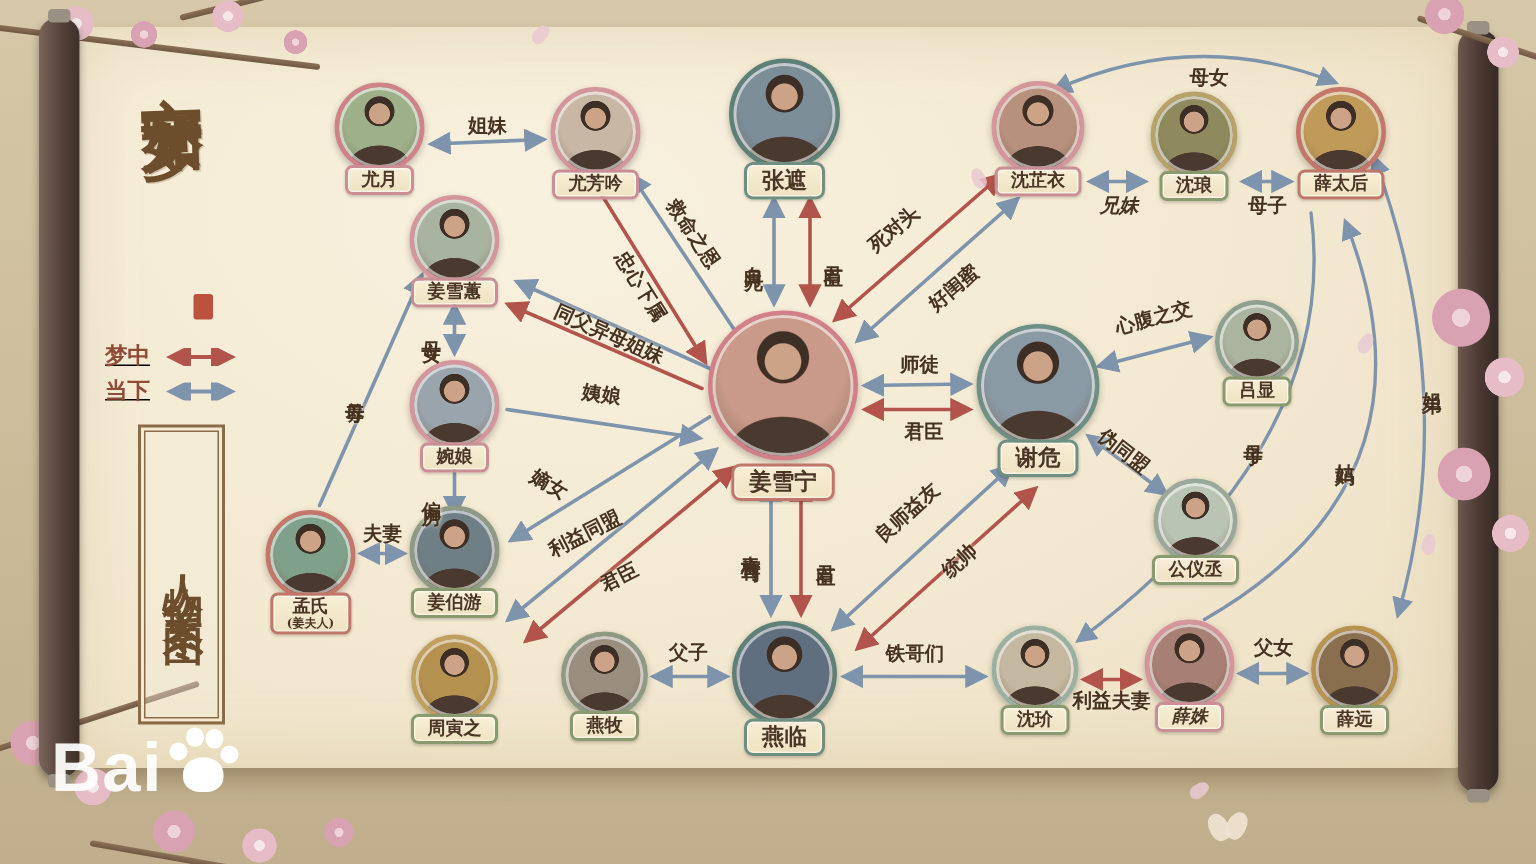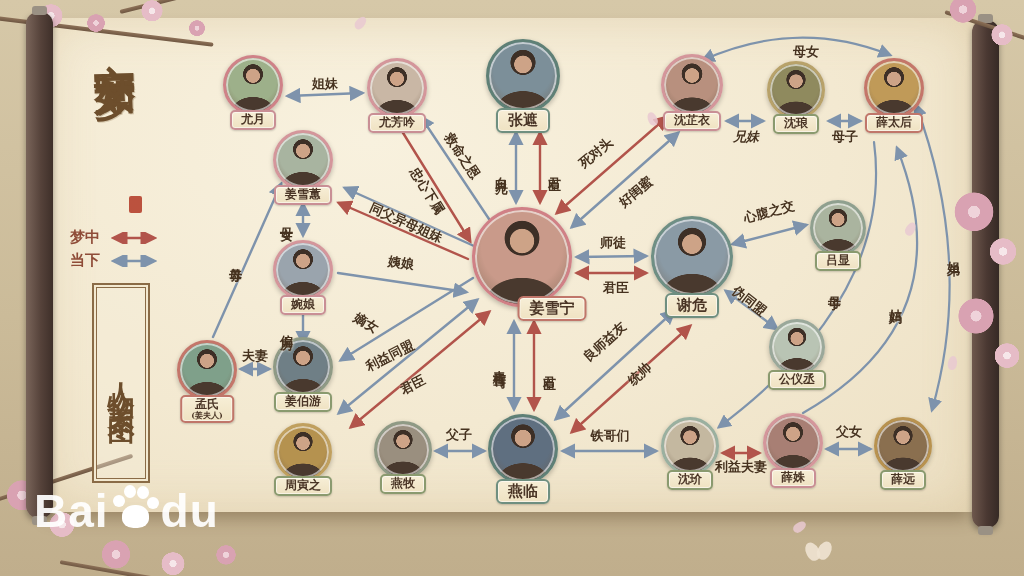--- a/index.html
+++ b/index.html
@@ -15,21 +15,21 @@
        box-shadow:0 3px 6px rgba(0,0,0,.35);}
   .rod::before,.rod::after{content:"";position:absolute;left:6px;width:15px;height:9px;background:#9a9184;border-radius:3px;}
   .rod::before{top:-6px}.rod::after{bottom:-7px}
   .rod-left{left:26px;top:12px;height:506px;}
   .rod-right{left:972px;top:20px;height:508px;background:linear-gradient(90deg,#6e584d,#4a3832 55%,#362a25);}
   
   #main-title{position:absolute;left:88px;top:30px;height:195px;writing-mode:vertical-rl;z-index:6;
               font:700 42px "DejaVu Serif",serif;color:#6d4e2c;letter-spacing:5px;transform:rotate(-2deg);
               text-shadow:1px 1px 0 rgba(120,90,50,.25);}
   #title-seal{position:absolute;left:129px;top:196px;width:13px;height:17px;background:#b5402e;border-radius:2px;z-index:6;opacity:.9;}
-  #legend{position:absolute;left:70px;top:228px;z-index:6;display:flex;flex-direction:column;gap:4px;}
+  #legend{position:absolute;left:70px;top:228px;z-index:6;display:flex;flex-direction:column;gap:4px;text-decoration:underline;}
   .legend-row{display:flex;align-items:center;gap:6px;}
   .legend-label{font:700 15px "DejaVu Serif",serif;color:#8f4c38;}
   #side-box{position:absolute;left:92px;top:283px;width:54px;height:196px;z-index:6;
             border:2px solid #8a6b46;background:rgba(246,238,218,.4);
             box-shadow:inset 0 0 0 2px #f3e9d0,inset 0 0 0 3px #8a6b46;
             display:flex;align-items:center;justify-content:center;writing-mode:vertical-rl;
             font:700 27px "DejaVu Serif",serif;color:#6d4e2c;letter-spacing:9px;}
   
   #edges{position:absolute;left:0;top:0;z-index:4;pointer-events:none;}
   #nodes,#labels{position:absolute;left:0;top:0;width:100%;height:100%;z-index:5;pointer-events:none;}
@@ -205,21 +205,21 @@
         <div class="photo" style="border-color: rgb(212, 150, 155); background: radial-gradient(circle at 50% 33%, rgb(205, 163, 135) 0px, rgb(205, 163, 135) 15%, rgba(0, 0, 0, 0) 16%), radial-gradient(circle at 50% 30%, rgb(61, 47, 38) 0px, rgb(61, 47, 38) 21%, rgba(0, 0, 0, 0) 22%), radial-gradient(64% 42% at 50% 97%, rgb(73, 57, 46) 0px, rgb(73, 57, 46) 58%, rgba(0, 0, 0, 0) 60%), radial-gradient(circle at 50% 40%, rgb(168, 180, 160) 0px, rgb(168, 180, 160) 55%, rgb(110, 91, 71) 120%);"></div>
       </div>
       <div class="plate" style="left: 303px; top: 185px; border-color: rgb(201, 143, 149);"><span>姜雪蕙</span></div>
       <div class="char" style="left: 273px; top: 240px; width: 60px; height: 60px;">
         <div class="photo" style="border-color: rgb(212, 150, 155); background: radial-gradient(circle at 50% 33%, rgb(205, 163, 135) 0px, rgb(205, 163, 135) 15%, rgba(0, 0, 0, 0) 16%), radial-gradient(circle at 50% 30%, rgb(61, 47, 38) 0px, rgb(61, 47, 38) 21%, rgba(0, 0, 0, 0) 22%), radial-gradient(64% 42% at 50% 97%, rgb(73, 57, 46) 0px, rgb(73, 57, 46) 58%, rgba(0, 0, 0, 0) 60%), radial-gradient(circle at 50% 40%, rgb(154, 164, 173) 0px, rgb(154, 164, 173) 55%, rgb(110, 91, 71) 120%);"></div>
       </div>
       <div class="plate" style="left: 303px; top: 295px; border-color: rgb(201, 143, 149);"><span>婉娘</span></div>
       <div class="char" style="left: 472px; top: 207px; width: 100px; height: 100px;">
         <div class="photo" style="border-color: rgb(208, 128, 134); background: radial-gradient(circle at 50% 33%, rgb(205, 163, 135) 0px, rgb(205, 163, 135) 15%, rgba(0, 0, 0, 0) 16%), radial-gradient(circle at 50% 30%, rgb(61, 47, 38) 0px, rgb(61, 47, 38) 21%, rgba(0, 0, 0, 0) 22%), radial-gradient(64% 42% at 50% 97%, rgb(73, 57, 46) 0px, rgb(73, 57, 46) 58%, rgba(0, 0, 0, 0) 60%), radial-gradient(circle at 50% 40%, rgb(201, 154, 138) 0px, rgb(201, 154, 138) 55%, rgb(110, 91, 71) 120%);"></div>
       </div>
-      <div class="plate big" style="left: 522px; top: 296px; border-color: rgb(192, 118, 106); margin-left: 30px;"><span>姜雪宁</span></div>
+      <div class="plate big" style="left: 522px; top: 309px; border-color: rgb(192, 118, 106);"><span>姜雪宁</span></div>
       <div class="char" style="left: 651px; top: 216px; width: 82px; height: 82px;">
         <div class="photo" style="border-color: rgb(111, 143, 132); background: radial-gradient(circle at 50% 33%, rgb(205, 163, 135) 0px, rgb(205, 163, 135) 15%, rgba(0, 0, 0, 0) 16%), radial-gradient(circle at 50% 30%, rgb(61, 47, 38) 0px, rgb(61, 47, 38) 21%, rgba(0, 0, 0, 0) 22%), radial-gradient(64% 42% at 50% 97%, rgb(73, 57, 46) 0px, rgb(73, 57, 46) 58%, rgba(0, 0, 0, 0) 60%), radial-gradient(circle at 50% 40%, rgb(138, 154, 165) 0px, rgb(138, 154, 165) 55%, rgb(110, 91, 71) 120%);"></div>
       </div>
       <div class="plate big" style="left: 692px; top: 293px; border-color: rgb(111, 143, 128);"><span>谢危</span></div>
       <div class="char" style="left: 810px; top: 200px; width: 56px; height: 56px;">
         <div class="photo" style="border-color: rgb(143, 160, 143); background: radial-gradient(circle at 50% 33%, rgb(205, 163, 135) 0px, rgb(205, 163, 135) 15%, rgba(0, 0, 0, 0) 16%), radial-gradient(circle at 50% 30%, rgb(61, 47, 38) 0px, rgb(61, 47, 38) 21%, rgba(0, 0, 0, 0) 22%), radial-gradient(64% 42% at 50% 97%, rgb(73, 57, 46) 0px, rgb(73, 57, 46) 58%, rgba(0, 0, 0, 0) 60%), radial-gradient(circle at 50% 40%, rgb(170, 180, 159) 0px, rgb(170, 180, 159) 55%, rgb(110, 91, 71) 120%);"></div>
       </div>
       <div class="plate" style="left: 838px; top: 251px; border-color: rgb(138, 154, 111);"><span>吕显</span></div>
       <div class="char" style="left: 769px; top: 319px; width: 56px; height: 56px;">
         <div class="photo" style="border-color: rgb(154, 168, 154); background: radial-gradient(circle at 50% 33%, rgb(205, 163, 135) 0px, rgb(205, 163, 135) 15%, rgba(0, 0, 0, 0) 16%), radial-gradient(circle at 50% 30%, rgb(61, 47, 38) 0px, rgb(61, 47, 38) 21%, rgba(0, 0, 0, 0) 22%), radial-gradient(64% 42% at 50% 97%, rgb(73, 57, 46) 0px, rgb(73, 57, 46) 58%, rgba(0, 0, 0, 0) 60%), radial-gradient(circle at 50% 40%, rgb(185, 196, 180) 0px, rgb(185, 196, 180) 55%, rgb(110, 91, 71) 120%);"></div>
@@ -245,21 +245,21 @@
         <div class="photo" style="border-color: rgb(95, 128, 118); background: radial-gradient(circle at 50% 33%, rgb(205, 163, 135) 0px, rgb(205, 163, 135) 15%, rgba(0, 0, 0, 0) 16%), radial-gradient(circle at 50% 30%, rgb(61, 47, 38) 0px, rgb(61, 47, 38) 21%, rgba(0, 0, 0, 0) 22%), radial-gradient(64% 42% at 50% 97%, rgb(73, 57, 46) 0px, rgb(73, 57, 46) 58%, rgba(0, 0, 0, 0) 60%), radial-gradient(circle at 50% 40%, rgb(95, 111, 128) 0px, rgb(95, 111, 128) 55%, rgb(110, 91, 71) 120%);"></div>
       </div>
       <div class="plate big" style="left: 523px; top: 479px; border-color: rgb(111, 143, 128);"><span>燕临</span></div>
       <div class="char" style="left: 661px; top: 417px; width: 58px; height: 58px;">
         <div class="photo" style="border-color: rgb(154, 176, 160); background: radial-gradient(circle at 50% 33%, rgb(205, 163, 135) 0px, rgb(205, 163, 135) 15%, rgba(0, 0, 0, 0) 16%), radial-gradient(circle at 50% 30%, rgb(61, 47, 38) 0px, rgb(61, 47, 38) 21%, rgba(0, 0, 0, 0) 22%), radial-gradient(64% 42% at 50% 97%, rgb(73, 57, 46) 0px, rgb(73, 57, 46) 58%, rgba(0, 0, 0, 0) 60%), radial-gradient(circle at 50% 40%, rgb(196, 184, 160) 0px, rgb(196, 184, 160) 55%, rgb(110, 91, 71) 120%);"></div>
       </div>
       <div class="plate" style="left: 690px; top: 470px; border-color: rgb(138, 154, 111);"><span>沈玠</span></div>
       <div class="char" style="left: 763px; top: 413px; width: 60px; height: 60px;">
         <div class="photo" style="border-color: rgb(212, 150, 155); background: radial-gradient(circle at 50% 33%, rgb(205, 163, 135) 0px, rgb(205, 163, 135) 15%, rgba(0, 0, 0, 0) 16%), radial-gradient(circle at 50% 30%, rgb(61, 47, 38) 0px, rgb(61, 47, 38) 21%, rgba(0, 0, 0, 0) 22%), radial-gradient(64% 42% at 50% 97%, rgb(73, 57, 46) 0px, rgb(73, 57, 46) 58%, rgba(0, 0, 0, 0) 60%), radial-gradient(circle at 50% 40%, rgb(168, 127, 116) 0px, rgb(168, 127, 116) 55%, rgb(110, 91, 71) 120%);"></div>
       </div>
-      <div class="plate" style="left: 793px; top: 468px; border-color: rgb(201, 143, 149);"><span>薛姝</span></div>
+      <div class="plate" style="left: 793px; top: 468px; border-color: rgb(201, 143, 149); font-style: italic;"><span>薛姝</span></div>
       <div class="char" style="left: 874px; top: 417px; width: 58px; height: 58px;">
         <div class="photo" style="border-color: rgb(184, 146, 79); background: radial-gradient(circle at 50% 33%, rgb(205, 163, 135) 0px, rgb(205, 163, 135) 15%, rgba(0, 0, 0, 0) 16%), radial-gradient(circle at 50% 30%, rgb(61, 47, 38) 0px, rgb(61, 47, 38) 21%, rgba(0, 0, 0, 0) 22%), radial-gradient(64% 42% at 50% 97%, rgb(73, 57, 46) 0px, rgb(73, 57, 46) 58%, rgba(0, 0, 0, 0) 60%), radial-gradient(circle at 50% 40%, rgb(138, 111, 79) 0px, rgb(138, 111, 79) 55%, rgb(110, 91, 71) 120%);"></div>
       </div>
       <div class="plate" style="left: 903px; top: 470px; border-color: rgb(138, 154, 111);"><span>薛远</span></div>
     </div>
   <div id="labels">
       <div class="edge-label" style="left: 325px; top: 84px;">姐妹</div>
       <div class="edge-label" style="left: 462px; top: 156px; transform: translate(-50%, -50%) rotate(56deg);">救命之恩</div>
       <div class="edge-label" style="left: 427px; top: 191px; transform: translate(-50%, -50%) rotate(58deg);">忠心下属</div>
       <div class="edge-label v" style="left: 501px; top: 170px;">白月光</div>
@@ -297,16 +297,15 @@
 
   <div id="baidu-logo">
     <span>Bai</span>
     <span class="paw">
       <i class="t1"></i>
         <i class="t2"></i>
         <i class="t3"></i>
         <i class="t4"></i>
         <i class="pad"></i>
     </span>
-    <span>du</span>
   </div>
 
 </div>
 
 </body></html>

